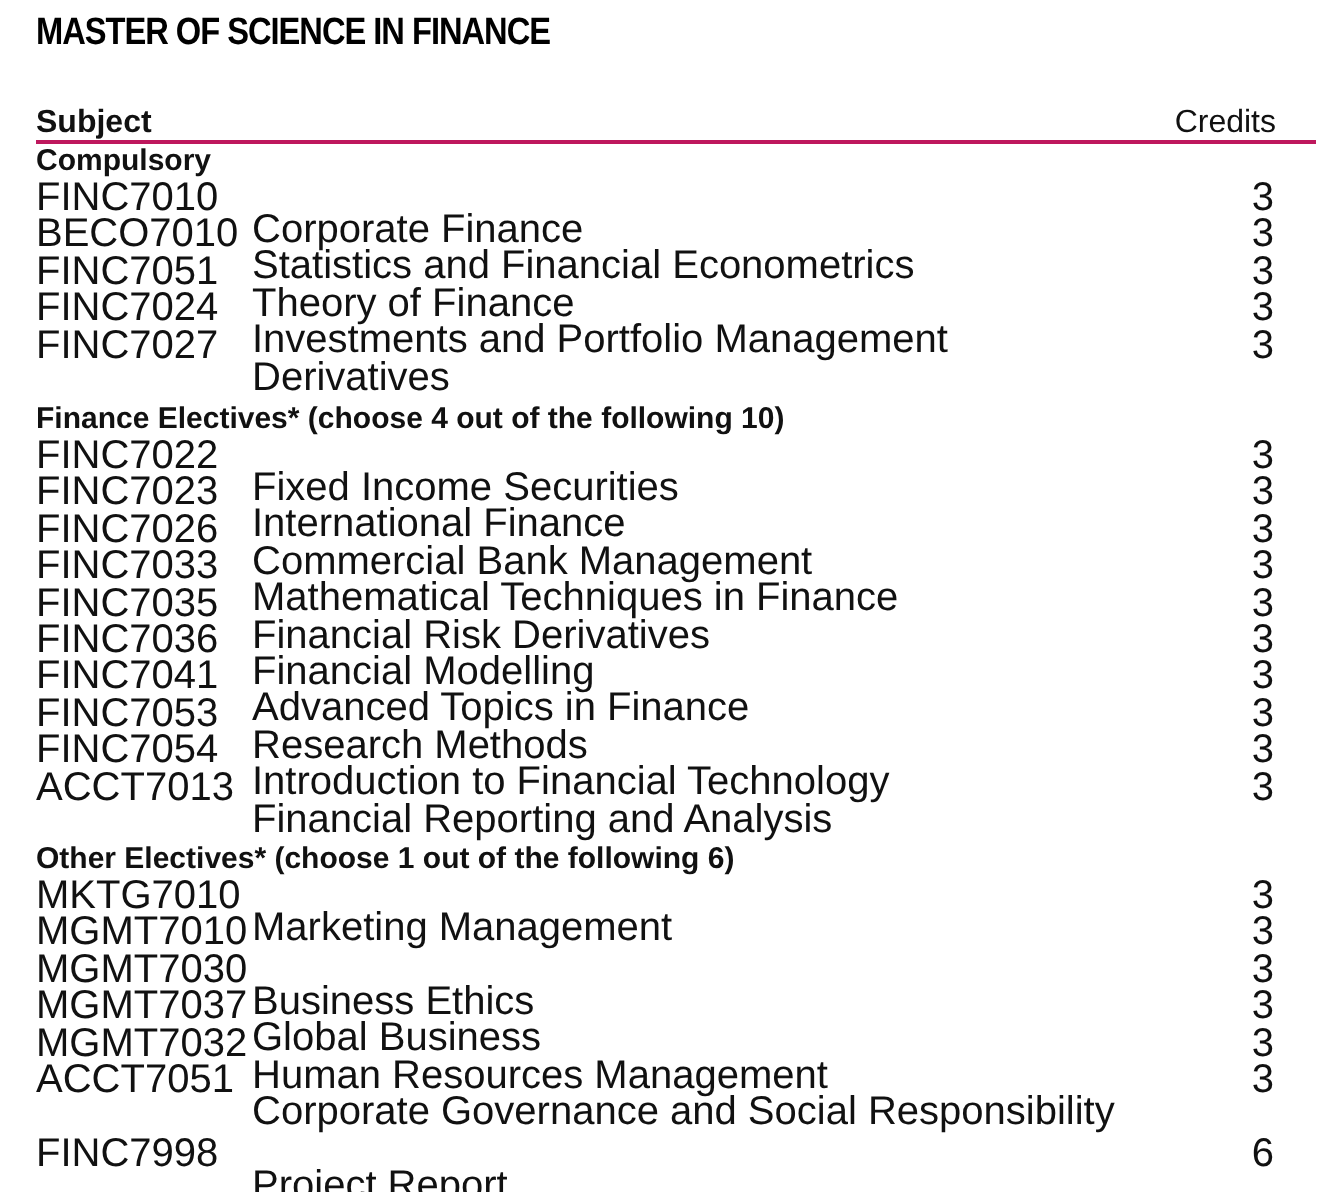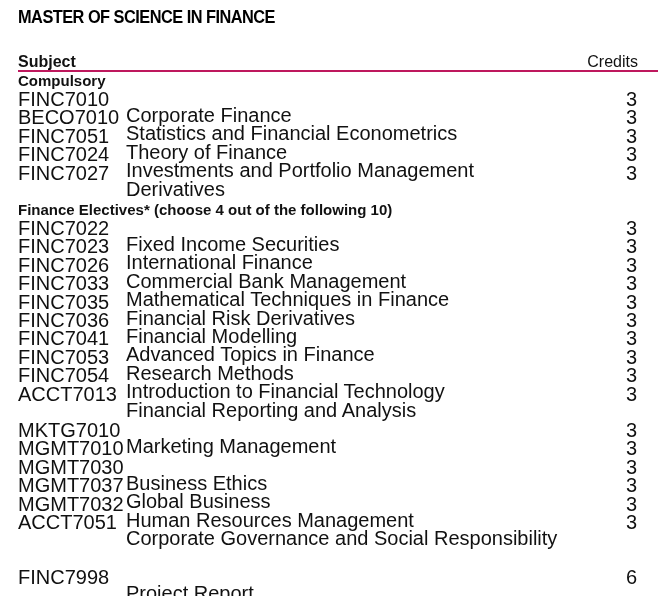--- a/index.html
+++ b/index.html
@@ -114,20 +114,21 @@
       <span class="cr">3</span>
     </div>
   <div class="row">
       <span class="code">ACCT7013</span>
       <span class="name">Financial Reporting and Analysis</span>
       <span class="cr">3</span>
     </div>
 </div>
 
 <div class="section" style="top:421px;">
+  <div class="sec-title">Other Electives* (choose 1 out of the following 6)</div>
   <div class="row">
       <span class="code">MKTG7010</span>
       <span class="name">Marketing Management</span>
       <span class="cr">3</span>
     </div>
   <div class="row">
       <span class="code">MGMT7010</span>
       <span class="cr">3</span>
     </div>
   <div class="row">

